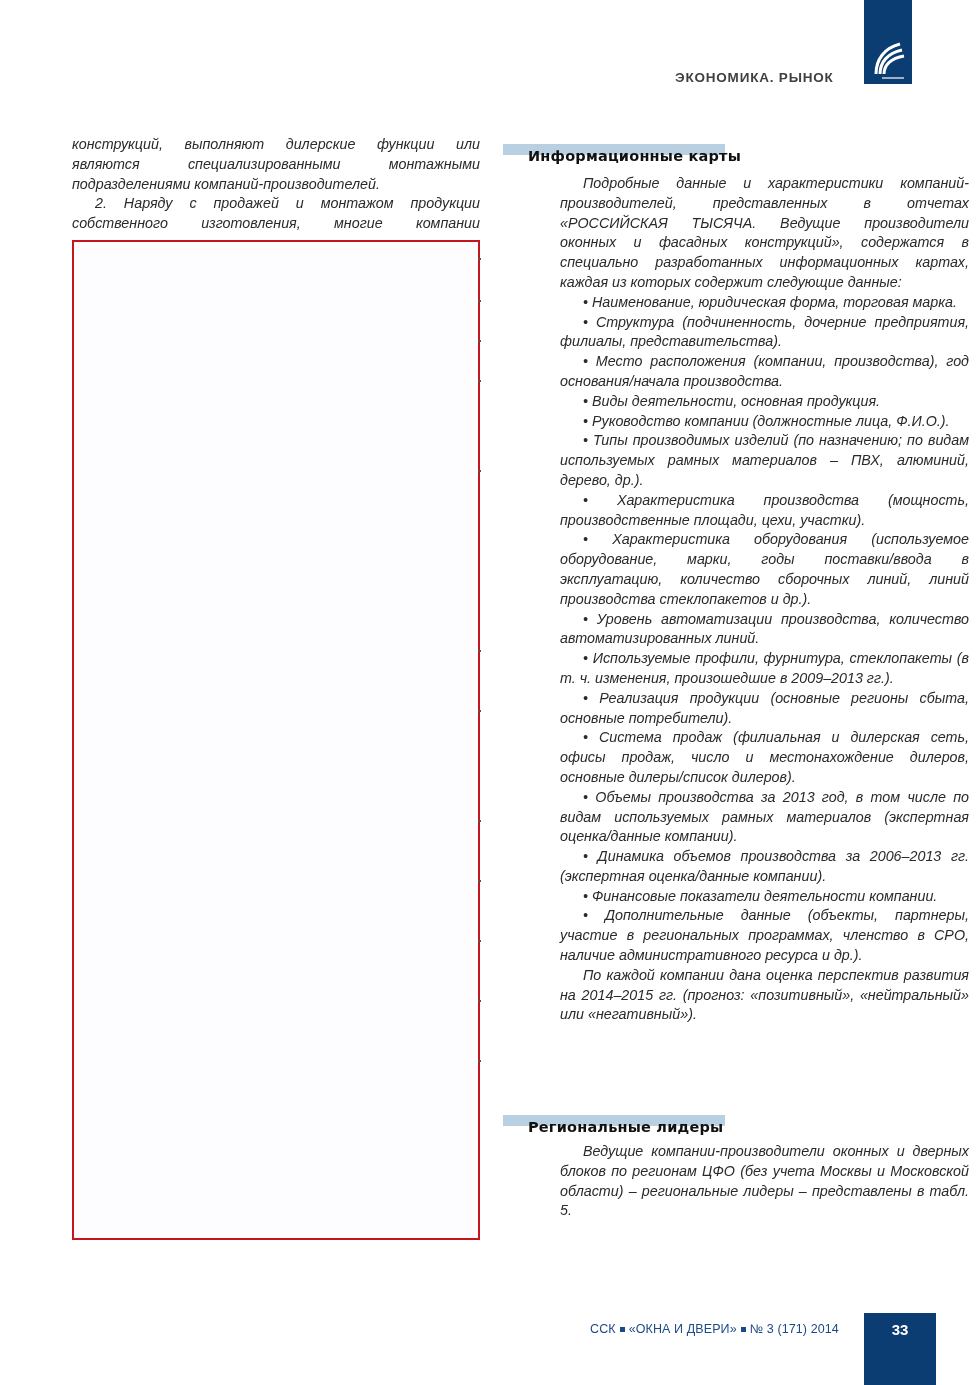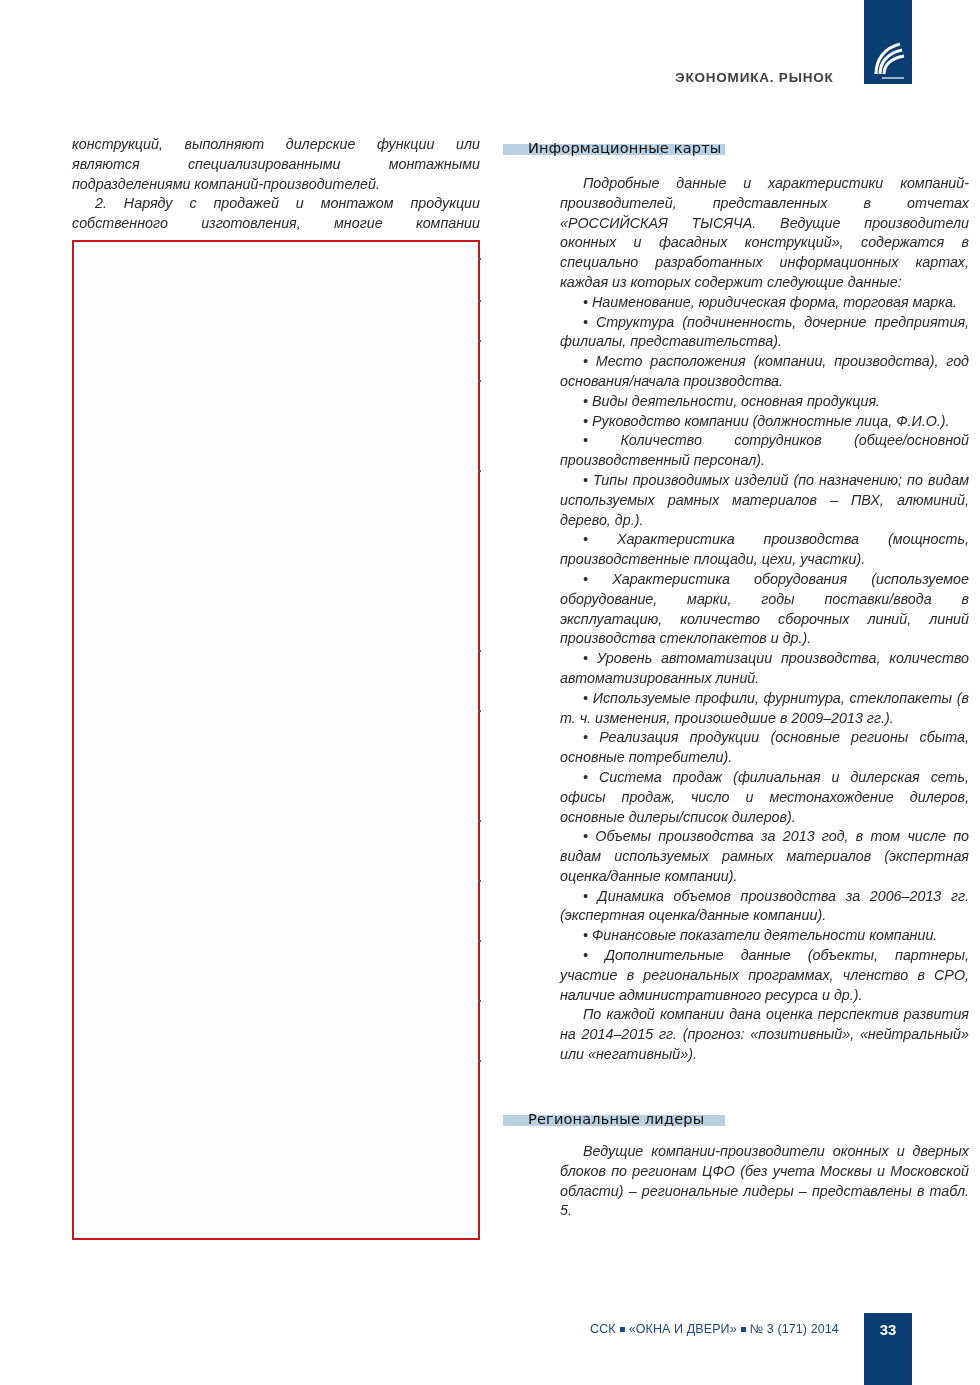--- a/index.html
+++ b/index.html
@@ -21,35 +21,35 @@
   .p { margin: 0; }
   .indent { text-indent: 23px; }
   .bullet { text-indent: 23px; }
   .heading {
     position: absolute; left: 503px; height: 22px; width: 409px;
   }
   .heading .bar {
     position: absolute; left: 0; top: 4px; height: 11px; background: #b9d0e3;
   }
   .heading .text {
-    position: absolute; left: 25px; top: 0; font-size: 14.5px; font-weight: normal; color: #111;
+    position: absolute; left: 25px; top: 8px; font-size: 14.5px; font-weight: bold; color: #111;
     font-family: "DejaVu Sans", sans-serif; letter-spacing: 0.2px;
   }
   .figure-box {
     position: absolute; left: 72px; top: 240px; width: 404px; height: 996px;
     border: 2px solid #c4161c; background: #fdfdff;
   }
   .clip-marks { position: absolute; left: 478px; top: 240px; width: 6px; height: 1000px; }
   .clip-marks i { position: absolute; left: 0; width: 3px; height: 2px; background: #555; }
   .footer-text {
     position: absolute; left: 590px; top: 1322px; font-size: 12.5px; color: #1c4a86; letter-spacing: 0.1px;
   }
   .footer-text .sq { display: inline-block; width: 5px; height: 5px; background: #1c4a86; vertical-align: middle; margin: 0 4px; }
   .page-tab {
-    position: absolute; left: 864px; top: 1313px; width: 48px; height: 72px; background: #0c3d72;
+    position: absolute; left: 864px; top: 1313px; width: 72px; height: 72px; background: #0c3d72;
   }
   .page-tab span {
     position: absolute; left: 0; right: 0; top: 8px; text-align: center; color: #fff; font-weight: bold; font-size: 15px;
   }
 </style>
 </head>
 <body>
 
 <div class="top-tab">
   <svg width="36" height="44" viewBox="0 0 36 44">
@@ -87,21 +87,20 @@
   <div class="text">Информационные карты</div>
 </div>
 
 <div class="col col-right" style="top:174px">
   <p class="p indent">Подробные данные и характеристики компаний-производителей, представленных в отчетах «РОССИЙСКАЯ ТЫСЯЧА. Ведущие производители оконных и фасадных конструкций», содержатся в специально разработанных информационных картах, каждая из которых содержит следующие данные:</p>
   <p class="p bullet">• Наименование, юридическая форма, торговая марка.</p>
   <p class="p bullet">• Структура (подчиненность, дочерние предприятия, филиалы, представительства).</p>
   <p class="p bullet">• Место расположения (компании, производства), год основания/начала производства.</p>
   <p class="p bullet">• Виды деятельности, основная продукция.</p>
   <p class="p bullet">• Руководство компании (должностные лица, Ф.И.О.).</p>
-  <p class="p bullet">• Количество сотрудников (общее/основной производственный персонал).</p>
   <p class="p bullet">• Типы производимых изделий (по назначению; по видам используемых рамных материалов – ПВХ, алюминий, дерево, др.).</p>
   <p class="p bullet">• Характеристика производства (мощность, производственные площади, цехи, участки).</p>
   <p class="p bullet">• Характеристика оборудования (используемое оборудование, марки, годы поставки/ввода в эксплуатацию, количество сборочных линий, линий производства стеклопакетов и др.).</p>
   <p class="p bullet">• Уровень автоматизации производства, количество автоматизированных линий.</p>
   <p class="p bullet">• Используемые профили, фурнитура, стеклопакеты (в т. ч. изменения, произошедшие в 2009–2013 гг.).</p>
   <p class="p bullet">• Реализация продукции (основные регионы сбыта, основные потребители).</p>
   <p class="p bullet">• Система продаж (филиальная и дилерская сеть, офисы продаж, число и местонахождение дилеров, основные дилеры/список дилеров).</p>
   <p class="p bullet">• Объемы производства за 2013 год, в том числе по видам используемых рамных материалов (экспертная оценка/данные компании).</p>
   <p class="p bullet">• Динамика объемов производства за 2006–2013 гг. (экспертная оценка/данные компании).</p>
   <p class="p bullet">• Финансовые показатели деятельности компании.</p>

